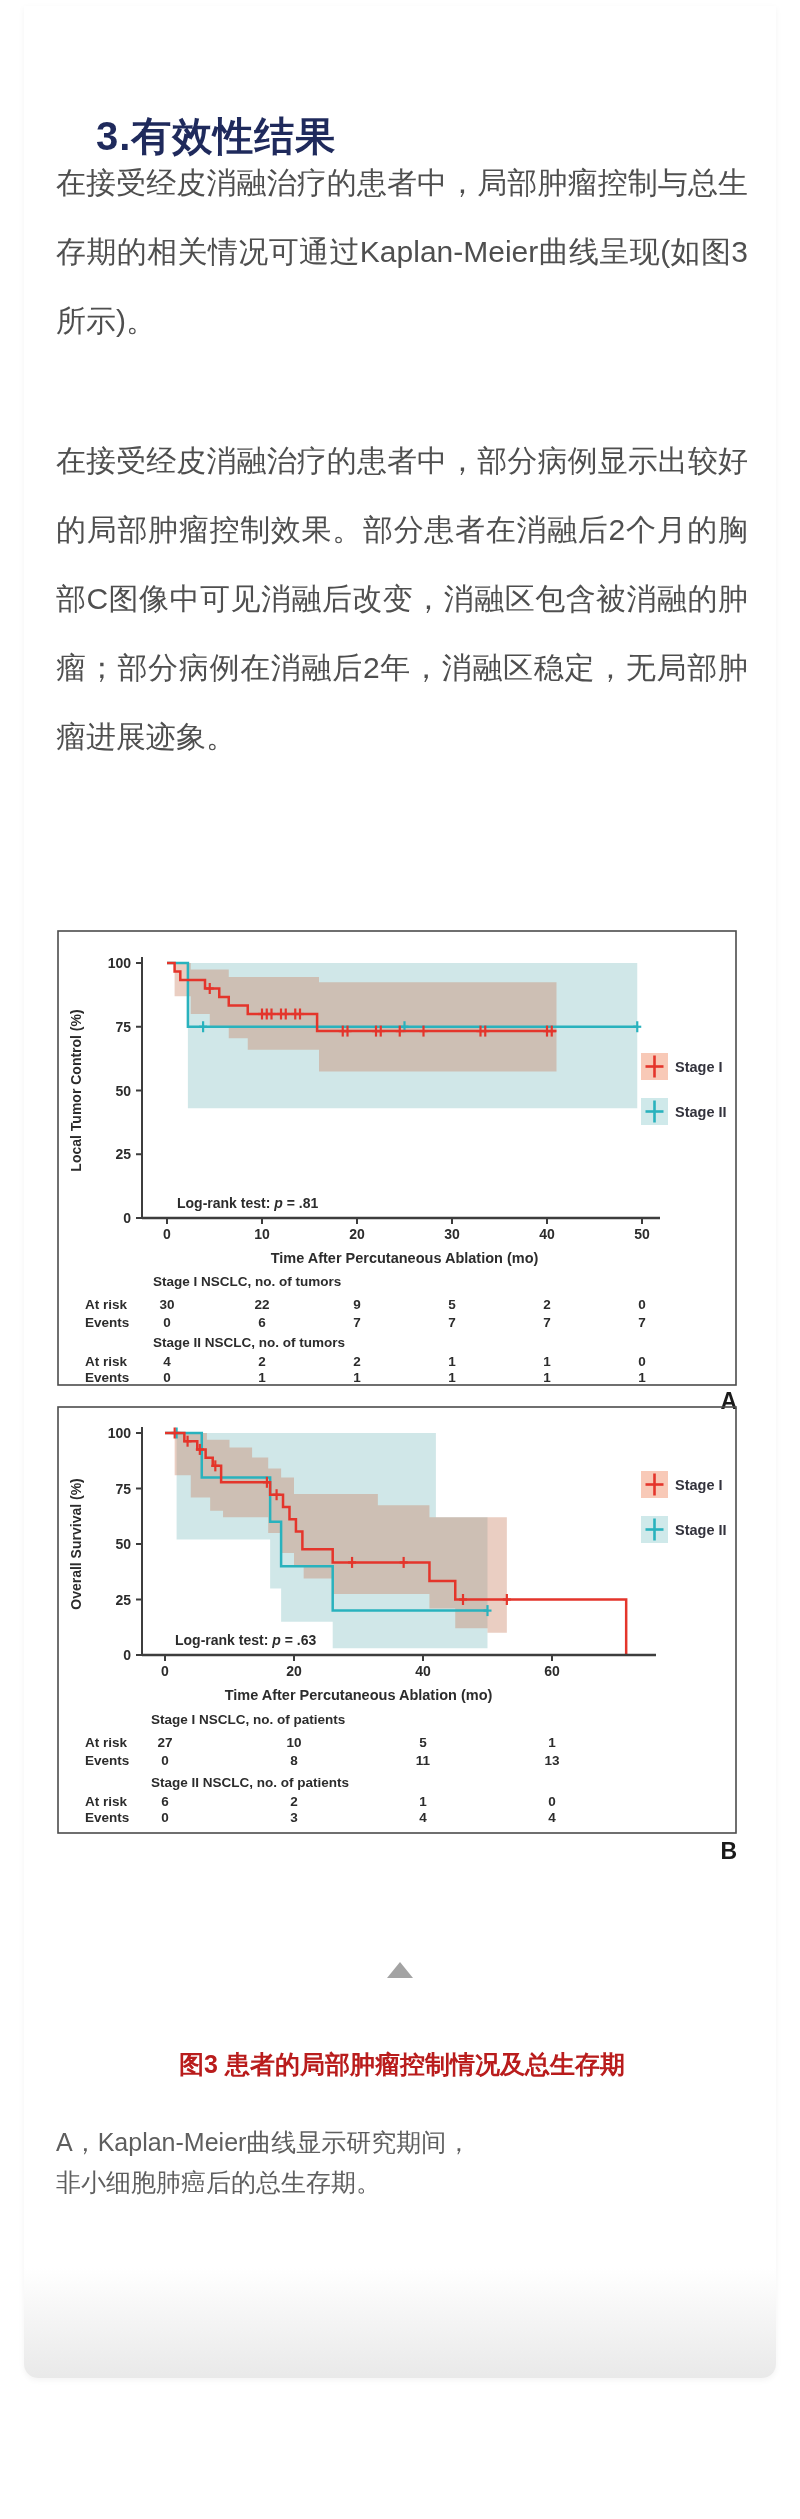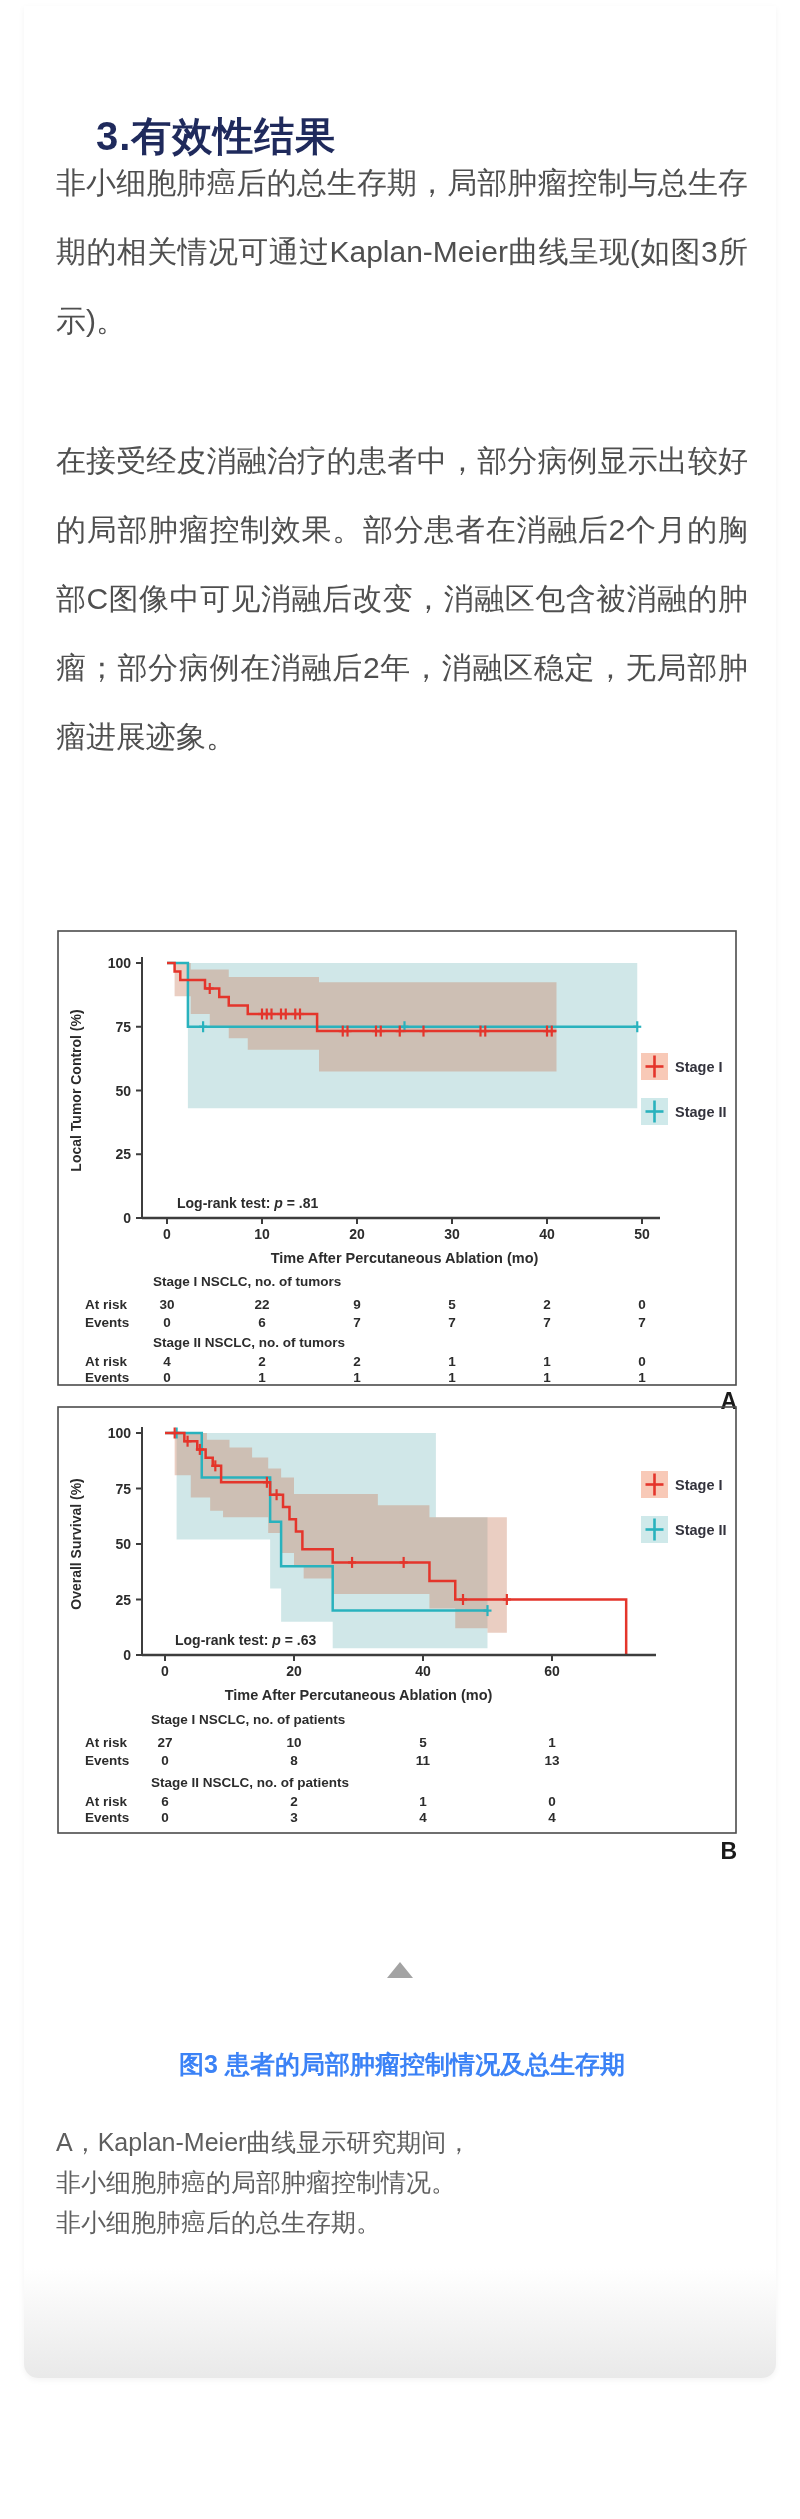--- a/index.html
+++ b/index.html
@@ -16,33 +16,33 @@
   .p1{top:148px;}
   .p2{top:426px;}
   .panel{position:absolute;left:57px;width:680px;}
   .panel svg{display:block;}
   .panel-label{position:absolute;left:57px;width:680px;text-align:right;font-size:23px;
         font-weight:bold;color:#1a1a1a;}
   .collapse-arrow{position:absolute;left:50%;top:1962px;transform:translateX(-50%);
         width:0;height:0;border-left:13px solid transparent;border-right:13px solid transparent;
         border-bottom:16px solid #a3a3a3;cursor:pointer;}
   .fig-caption{position:absolute;left:56px;top:2048px;width:692px;text-align:center;
-        font-size:25px;font-weight:bold;color:#3b82f6;}
+        font-size:25px;font-weight:bold;color:#b91c1c;}
   .fig-notes{position:absolute;left:56px;top:2122px;width:692px;text-align:left;
         font-size:25px;line-height:40px;color:#5e5e5e;}
 </style>
 </head>
 <body>
 
 <div class="card">
   <div class="bottom-fade"></div>
 </div>
 
 <h1 class="heading">3.有效性结果</h1>
-<p class="body-text p1">非小细胞肺癌后的总生存期，局部肿瘤控制与总生存期的相关情况可通过Kaplan-Meier曲线呈现(如图3所示)。</p>
+<p class="body-text p1">在接受经皮消融治疗的患者中，局部肿瘤控制与总生存期的相关情况可通过Kaplan-Meier曲线呈现(如图3所示)。</p>
 <p class="body-text p2">在接受经皮消融治疗的患者中，部分病例显示出较好的局部肿瘤控制效果。部分患者在消融后2个月的胸部C图像中可见消融后改变，消融区包含被消融的肿瘤；部分病例在消融后2年，消融区稳定，无局部肿瘤进展迹象。</p>
 
 <div class="panel" id="panelA" style="top:930px;">
     <svg viewBox="0 0 680 456" width="680" height="456">
       <path d="M 130.9 33 L 580.25 33 L 580.25 178.35 L 130.9 178.35 Z" fill="#8fc6c9" fill-opacity="0.42"></path>
       <path d="M 117.6 33 L 133.75 33 L 133.75 39.375 L 171.75 39.375 L 171.75 47.025 L 262 47.025 L 262 52.125 L 499.5 52.125 L 499.5 141.375 L 262 141.375 L 262 119.7 L 190.75 119.7 L 190.75 108.225 L 171.75 108.225 L 171.75 96.75 L 152.75 96.75 L 152.75 84 L 133.75 84 L 133.75 66.15 L 117.6 66.15 Z" fill="#c97d5e" fill-opacity="0.38"></path>
       <path d="M 110 33 H 130.9 V 96.75 H 580.25" fill="none" stroke="#29b2bd" stroke-width="2.5"></path>
       <g>
         <line x1="146.1" y1="91.25" x2="146.1" y2="102.25" stroke="#29b2bd" stroke-width="2.2"></line>
         <line x1="142.1" y1="96.75" x2="150.1" y2="96.75" stroke="#29b2bd" stroke-width="2.2"></line>
@@ -328,15 +328,14 @@
       <rect x="1" y="1" width="678" height="426" fill="none" stroke="#4c4c4c" stroke-width="1.6"></rect>
     </svg>
   </div>
 <div class="panel-label" style="top:1838px;">B</div>
 
 <div class="collapse-arrow"></div>
 
 <div class="fig-caption">图3  患者的局部肿瘤控制情况及总生存期</div>
 <div class="fig-notes">
   <div>A，Kaplan-Meier曲线显示研究期间，</div>
-  <div>非小细胞肺癌的局部肿瘤控制情况。</div>
   <div>非小细胞肺癌后的总生存期。</div>
 </div>
 
 </body></html>

